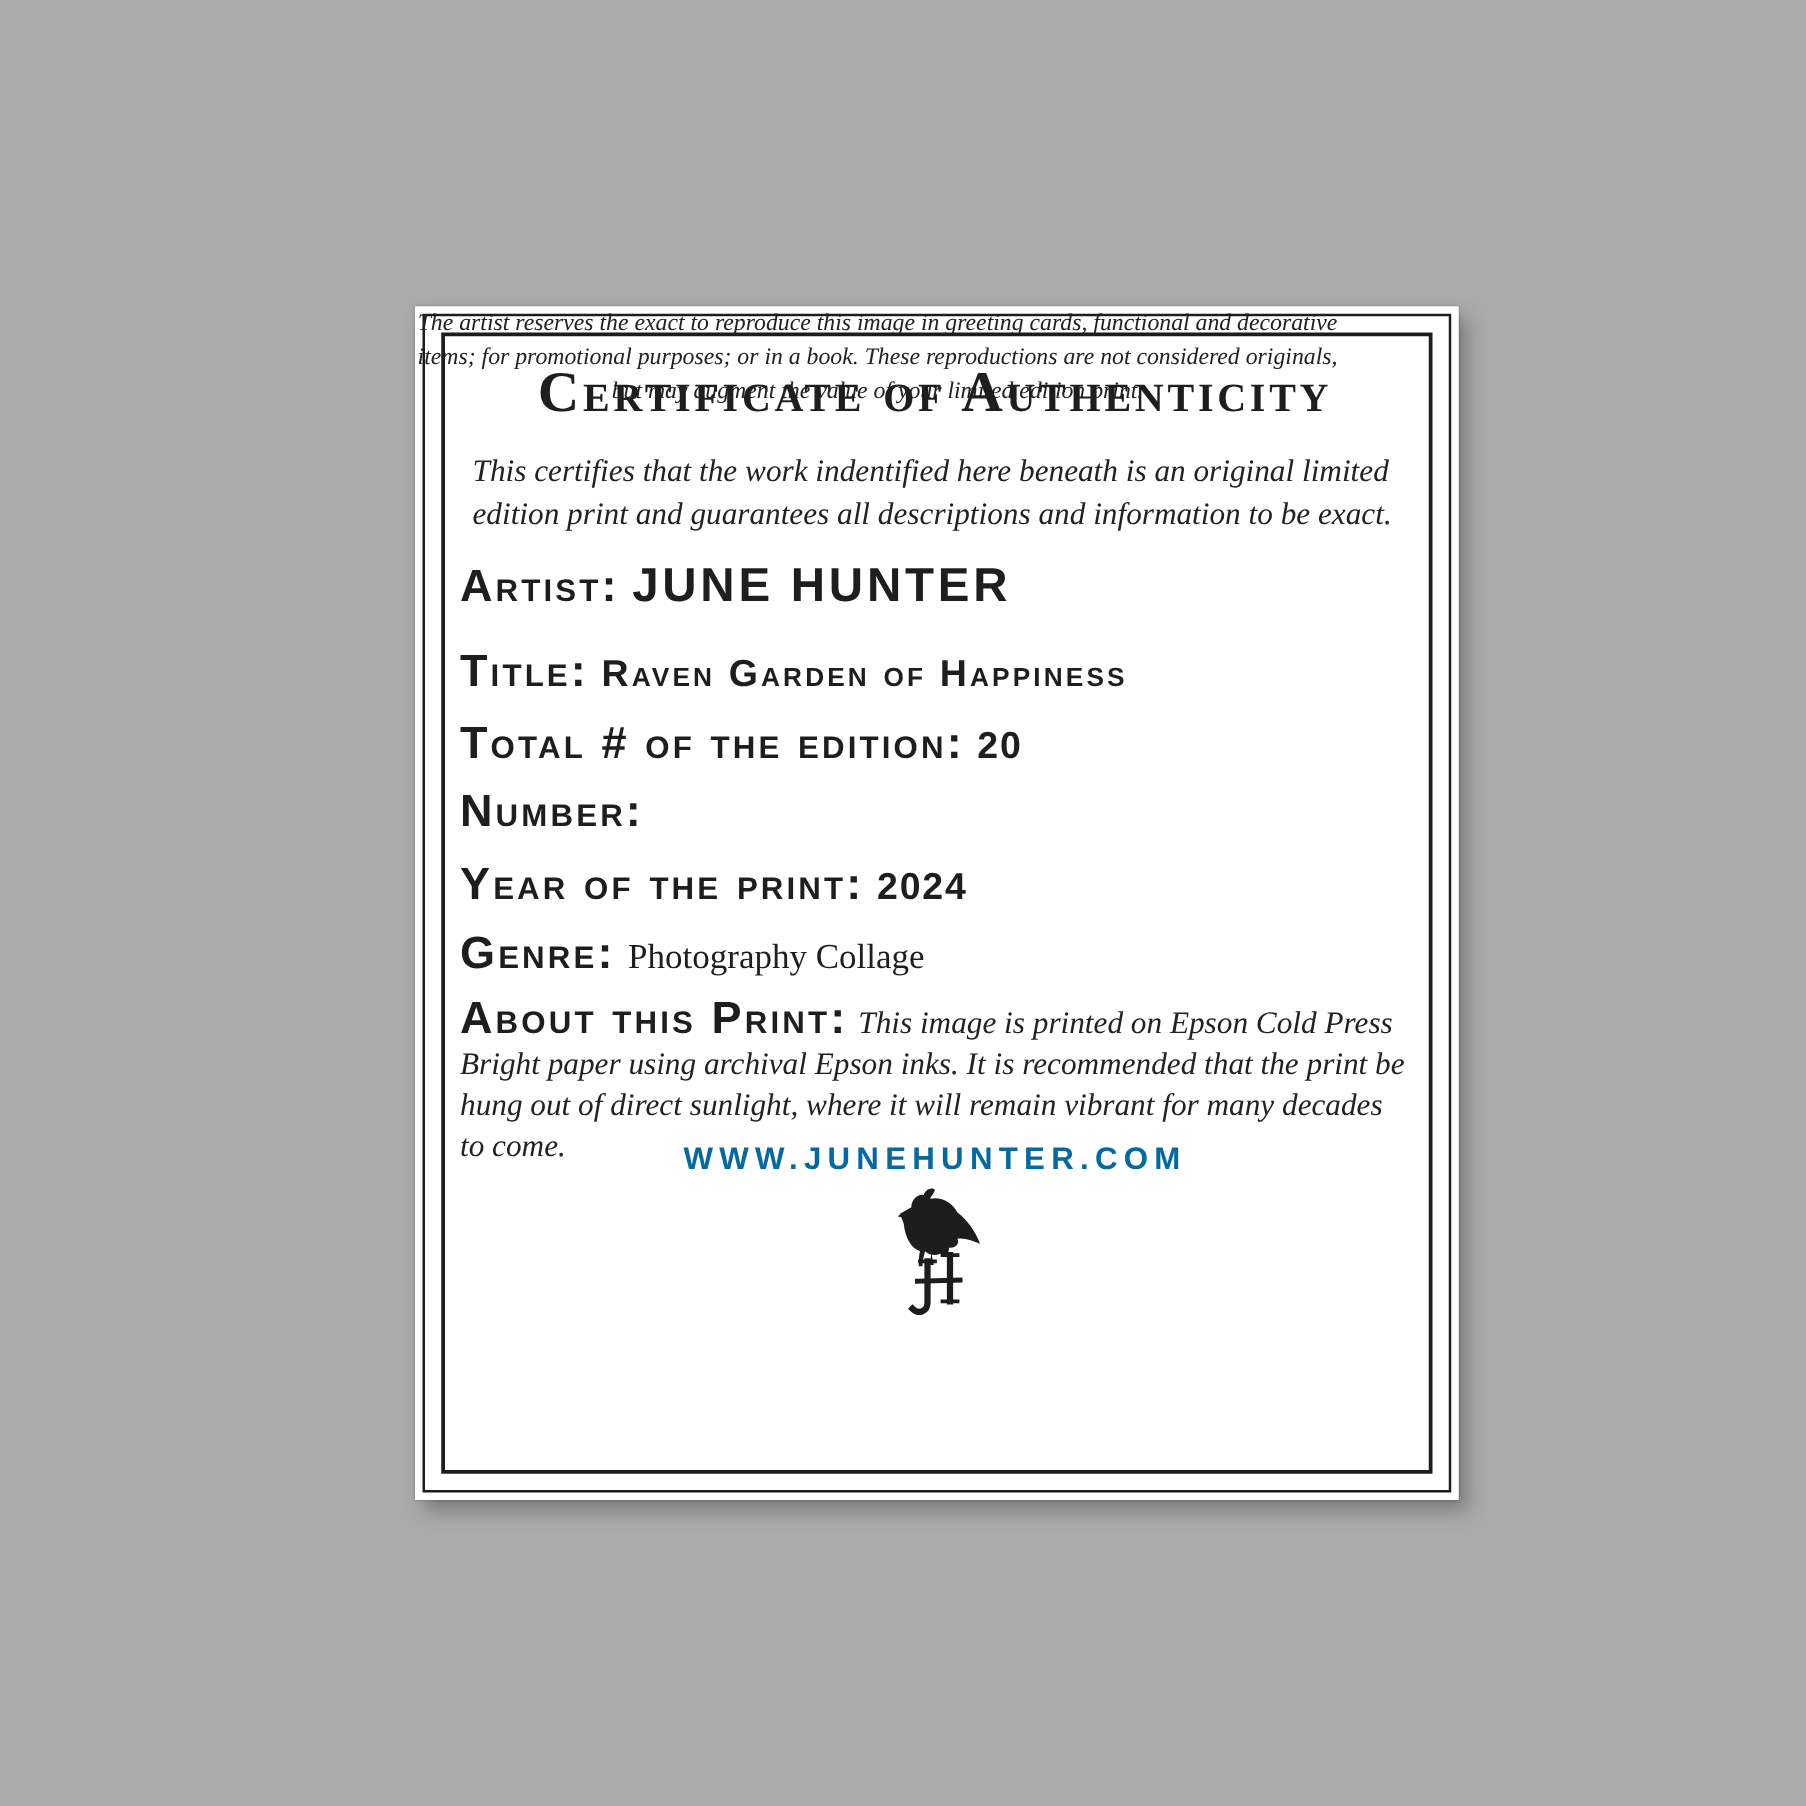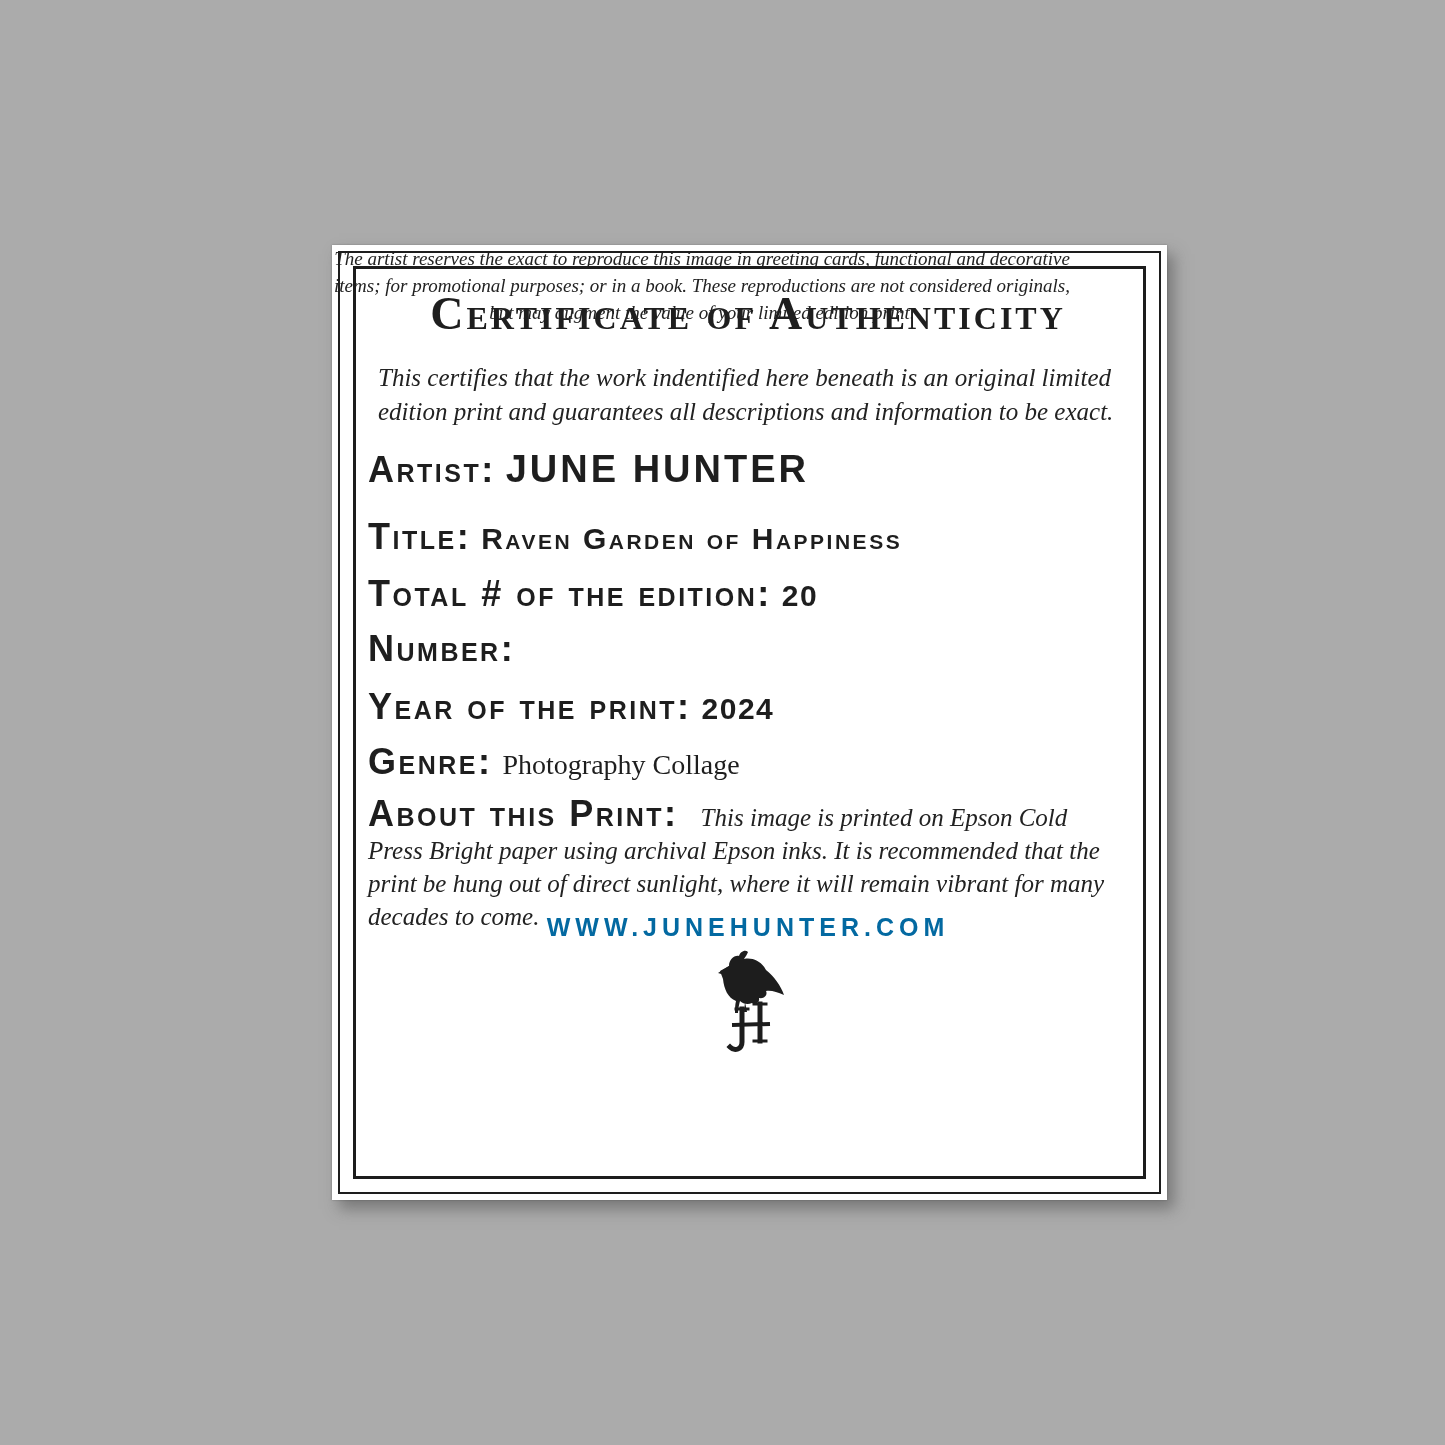--- a/index.html
+++ b/index.html
@@ -97,21 +97,21 @@
     margin: 0;
     font-family: "Liberation Serif", serif;
     font-style: italic;
     font-size: 25px;
     line-height: 33px;
     color: #222;
   }
   .about .lbl {
     font-family: "Liberation Sans", sans-serif;
     font-style: normal;
-    margin-right: 22px;
+    margin-right: 8px;
   }
   .website {
     top: 668px;
     text-align: center;
     font-weight: 700;
     font-size: 25px;
     letter-spacing: 5px;
     color: #0369a1;
   }
   .logo-wrap {

